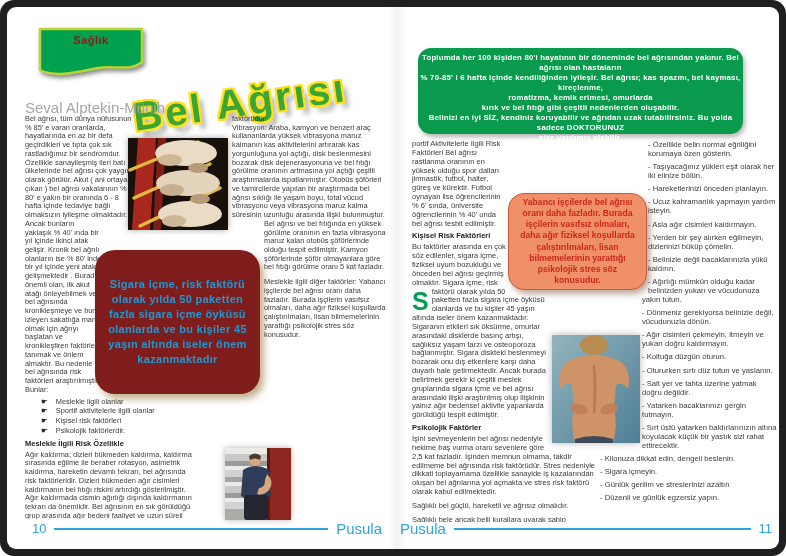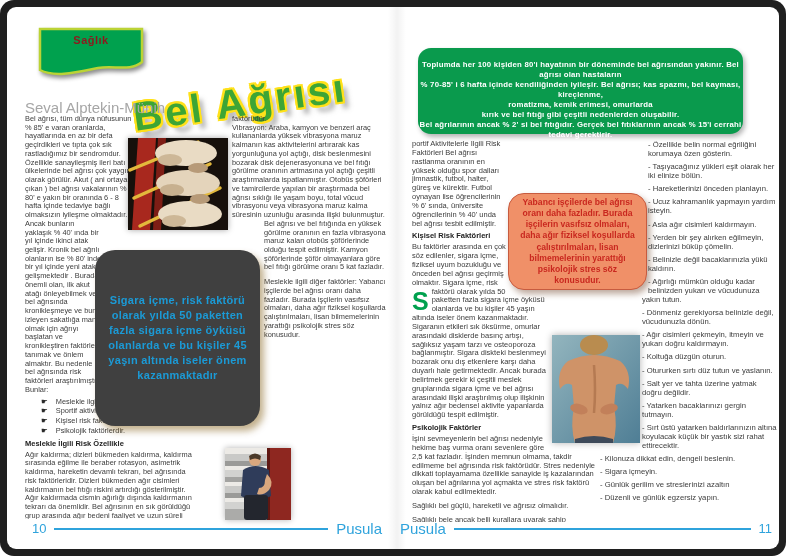--- a/index.html
+++ b/index.html
@@ -33,27 +33,27 @@
   .hand{font-size:7.5px;color:#2b2b2b;}
   .subhead{margin:4px 0 2px 0;font-weight:bold;font-size:7.5px;color:#222;}
   .lead{display:block;}
   .para{margin:6px 0 0 0;}
 
   .spine-photo{position:absolute;left:121px;top:131px;width:100px;height:92px;box-shadow:0 0 6px rgba(0,0,0,.35);}
   .stairs-photo{position:absolute;left:218px;top:441px;width:66px;height:72px;box-shadow:0 0 6px rgba(0,0,0,.3);}
   .back-photo{position:absolute;left:545px;top:328px;width:88px;height:108px;box-shadow:0 0 7px rgba(0,0,0,.3);}
   .spine-photo svg,.stairs-photo svg,.back-photo svg{width:100%;height:100%;display:block;}
 
-  .yellow-box{position:absolute;left:88px;top:243px;width:165px;height:176px;background:#404040;
+  .yellow-box{position:absolute;left:88px;top:243px;width:165px;height:144px;background:#7f1d1d;
       border-radius:20px;box-shadow:4px 5px 7px rgba(120,80,0,.45);display:flex;align-items:center;justify-content:center;}
   .yellow-box .yb-text{padding:8px 12px;text-align:center;font-size:11px;font-weight:bold;color:#1B9AD6;line-height:1.35;letter-spacing:.3px;}
 
   
   .green-box{position:absolute;left:411px;top:41px;width:325px;height:86px;background:#0A9A4D;border-radius:13px;
-      box-shadow:2px 3px 5px rgba(0,0,0,.3);padding-top:12px;box-sizing:border-box;}
+      box-shadow:2px 3px 5px rgba(0,0,0,.3);padding-top:5px;box-sizing:border-box;}
   .gb-line{text-align:center;color:#ffffff;font-size:7.8px;font-weight:bold;line-height:1.28;letter-spacing:.2px;}
 
   .col-r1{left:405px;top:133px;width:184px;height:382px;font-size:7.5px;}
   .col-r2{left:593px;top:133px;width:178px;height:384px;font-size:7.7px;}
   .dropcap{float:left;font-size:25px;line-height:20px;font-weight:bold;color:#00A14E;margin:0 3px 0 0;}
 
   .orange-box{position:absolute;left:501px;top:186px;width:139px;height:97px;background:#F09068;
       border:1.5px solid #C75B3F;border-radius:16px;box-shadow:3px 4px 6px rgba(90,40,10,.4);
       display:flex;align-items:center;justify-content:center;box-sizing:border-box;}
   .orange-box .ob-text{padding:4px 8px;text-align:center;font-size:8.6px;font-weight:bold;color:#C9281F;line-height:1.3;}
@@ -188,21 +188,20 @@
       <div class="green-box">
 
           <div class="gb-line">Toplumda her 100 kişiden 80'i hayatının bir döneminde bel ağrısından yakınır. Bel ağrısı olan hastaların</div>
 
           <div class="gb-line">% 70-85' i 6 hafta içinde kendiliğinden iyileşir. Bel ağrısı; kas spazmı, bel kayması, kireçlenme,</div>
 
           <div class="gb-line">romatizma, kemik erimesi, omurlarda</div>
 
           <div class="gb-line">kırık ve bel fıtığı gibi çeşitli nedenlerden oluşabilir.</div>
 
-          <div class="gb-line">Bel ağrılarının ancak % 2' si bel fıtığıdır. Gerçek bel fıtıklarının ancak % 15'i cerrahi tedavi gerektirir.</div>
 
           <div class="gb-line">Belinizi en iyi SİZ, kendiniz koruyabilir ve ağrıdan uzak tutabilirsiniz. Bu yolda sadece DOKTORUNUZ</div>
 
           <div class="gb-line">size yardımcı olabilir.</div>
         </div>
 
       <div class="col col-r1">
         <div class="fsp fr" style="width:88px;height:99px;margin-top:52px;"></div>
         <div class="fsp fr" style="width:46px;height:110px;margin-top:44px;"></div>
         <span class="dropcap">S</span>

